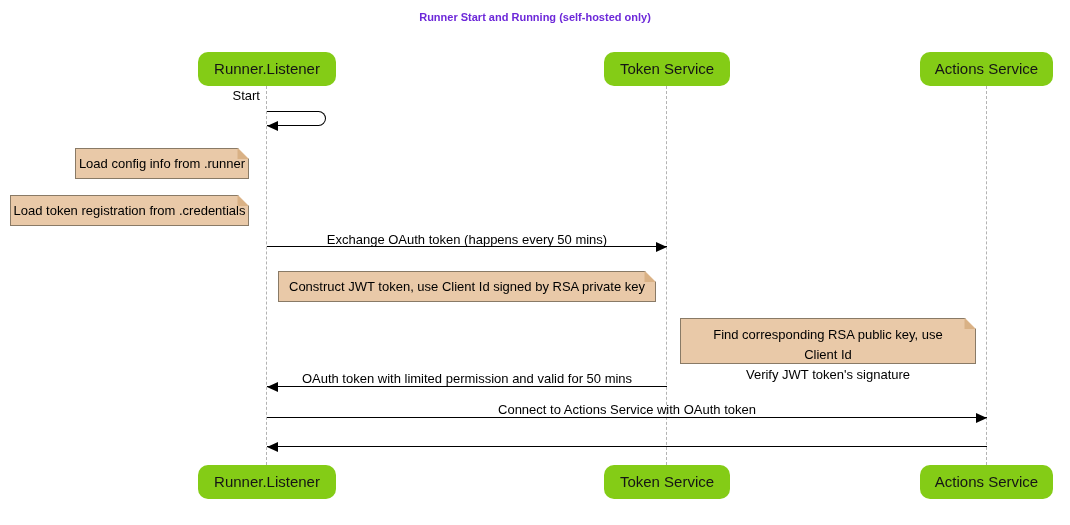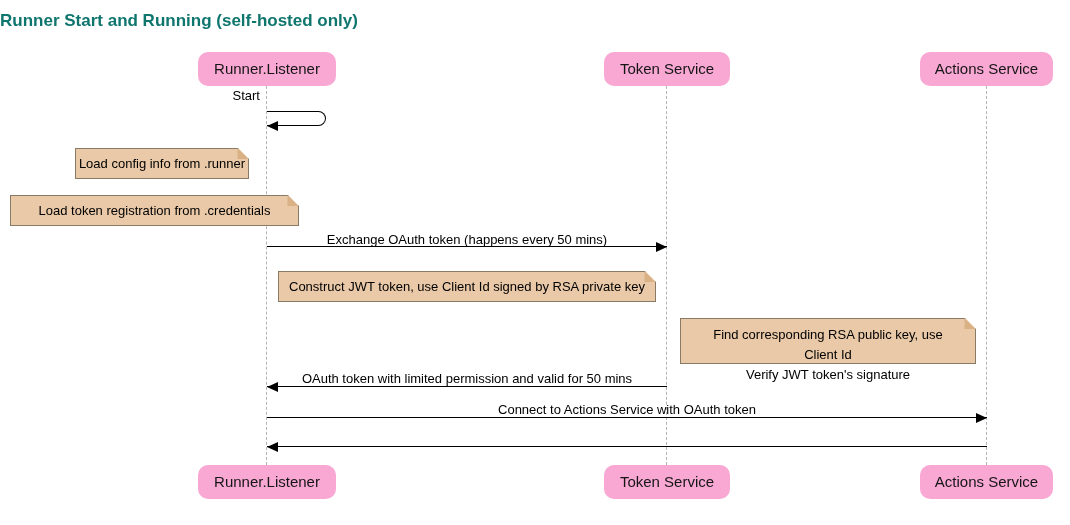--- a/index.html
+++ b/index.html
@@ -6,29 +6,29 @@
   .canvas{
     position:relative;
     width:1070px;height:525px;
     background:#ffffff;
     font-family:"Liberation Sans", sans-serif;
     color:#000;
     overflow:hidden;
   }
   .title{
     position:absolute;top:11px;left:0;width:1070px;
-    text-align:left;font-size:17px;font-weight:bold;color:#0f766e;
+    text-align:center;font-size:11px;font-weight:bold;color:#6d28d9;
   }
   .lifeline{
     position:absolute;top:86px;height:379px;width:0;
     border-left:1px dashed #b3b3b3;
   }
   .participant{
     position:absolute;height:34px;line-height:34px;
-    background:#f9a8d4;border-radius:10px;
+    background:#84cc16;border-radius:10px;
     text-align:center;font-size:15px;color:#151515;
   }
   .msg-label{
     position:absolute;font-size:13px;line-height:14px;color:#000;
     white-space:nowrap;
   }
   .msg-line{
     position:absolute;height:0;border-top:1.3px solid #000;
   }
   .arrow-right{
@@ -85,21 +85,21 @@
   <div class="participant" style="left:920px;top:465px;width:133px;">Actions Service</div>
 
   <div class="msg-label" style="left:160px;top:89px;width:100px;text-align:right;">Start</div>
   <div class="self-loop"></div>
   <div class="arrow-left" style="left:267px;top:121px;"></div>
 
   <div class="note center" style="left:75px;top:141px;width:174px;height:31px;">
     <span class="txt">Load config info from .runner</span>
   </div>
 
-  <div class="note center" style="left:10px;top:188px;width:289px;height:31px;">
+  <div class="note center" style="left:10px;top:188px;width:239px;height:31px;">
     <span class="txt">Load token registration from .credentials</span>
   </div>
 
   <div class="msg-label" style="left:267px;top:233px;width:400px;text-align:center;">Exchange OAuth token (happens every 50 mins)</div>
   <div class="msg-line" style="left:267px;top:246px;width:400px;"></div>
   <div class="arrow-right" style="left:656px;top:242px;"></div>
 
   <div class="note center" style="left:278px;top:264px;width:378px;height:31px;">
     <span class="txt">Construct JWT token, use Client Id signed by RSA private key</span>
   </div>

